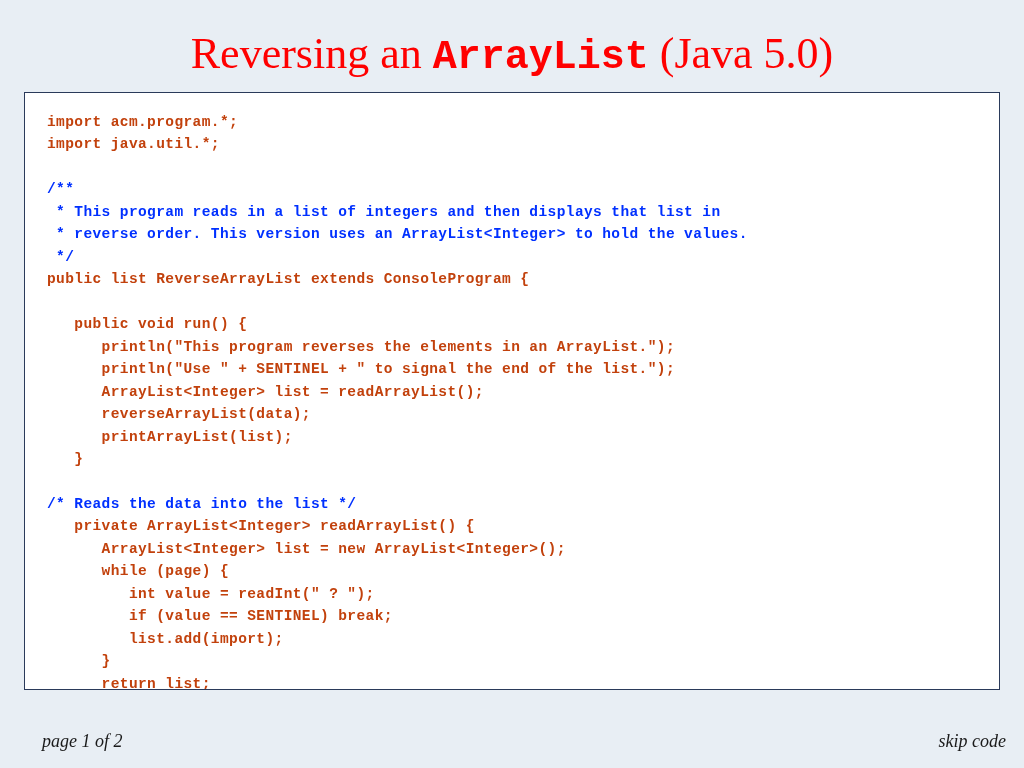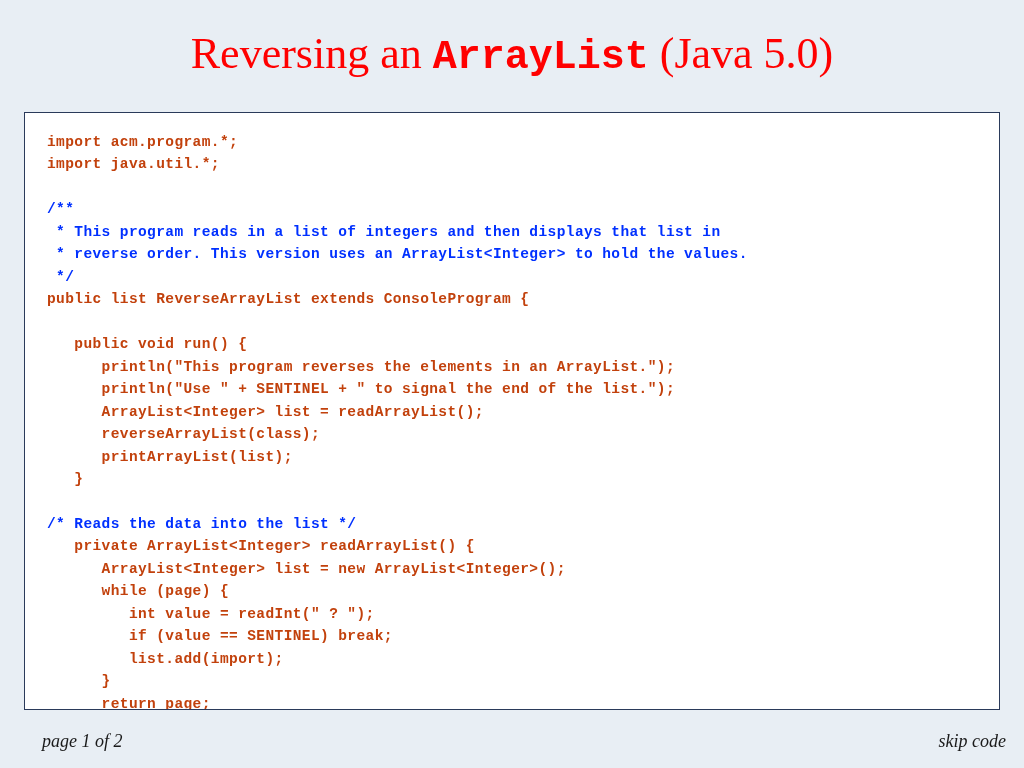--- a/index.html
+++ b/index.html
@@ -8,21 +8,21 @@
     height: 768px;
     background: #e8eef4;
     font-family: "Times New Roman", Times, serif;
     position: relative;
     overflow: hidden;
   }
   .title {
     text-align: center;
     font-size: 44px;
     color: #ff0000;
-    padding: 28px 0 32px 0;
+    padding: 28px 0 12px 0;
     font-weight: normal;
     border-radius: 20px;
   }
   .title .mono {
     font-family: "Courier New", Courier, monospace;
     font-weight: bold;
     font-size: 40px;
   }
   .code-box {
     margin: 0 24px;
@@ -72,32 +72,32 @@
 <span class="c-comment">/**</span>
 <span class="c-comment"> * This program reads in a list of integers and then displays that list in</span>
 <span class="c-comment"> * reverse order. This version uses an ArrayList&lt;Integer&gt; to hold the values.</span>
 <span class="c-comment"> */</span>
 <span class="c-default">public list ReverseArrayList extends ConsoleProgram {</span>
 <span class="c-default"></span>
 <span class="c-default">   public void run() {</span>
 <span class="c-default">      println("This program reverses the elements in an ArrayList.");</span>
 <span class="c-default">      println("Use " + SENTINEL + " to signal the end of the list.");</span>
 <span class="c-default">      ArrayList&lt;Integer&gt; list = readArrayList();</span>
-<span class="c-default">      reverseArrayList(class);</span>
+<span class="c-default">      reverseArrayList(data);</span>
 <span class="c-default">      printArrayList(list);</span>
 <span class="c-default">   }</span>
 <span class="c-default"></span>
 <span class="c-comment">/* Reads the data into the list */</span>
 <span class="c-default">   private ArrayList&lt;Integer&gt; readArrayList() {</span>
 <span class="c-default">      ArrayList&lt;Integer&gt; list = new ArrayList&lt;Integer&gt;();</span>
 <span class="c-default">      while (page) {</span>
 <span class="c-default">         int value = readInt(" ? ");</span>
 <span class="c-default">         if (value == SENTINEL) break;</span>
 <span class="c-default">         list.add(import);</span>
 <span class="c-default">      }</span>
-<span class="c-default">      return page;</span>
+<span class="c-default">      return list;</span>
 </pre>
 </div>
 
 <div class="footer">
   <span>page 1 of 2</span>
   <span class="right">skip code</span>
 </div>
 
 </body></html>

